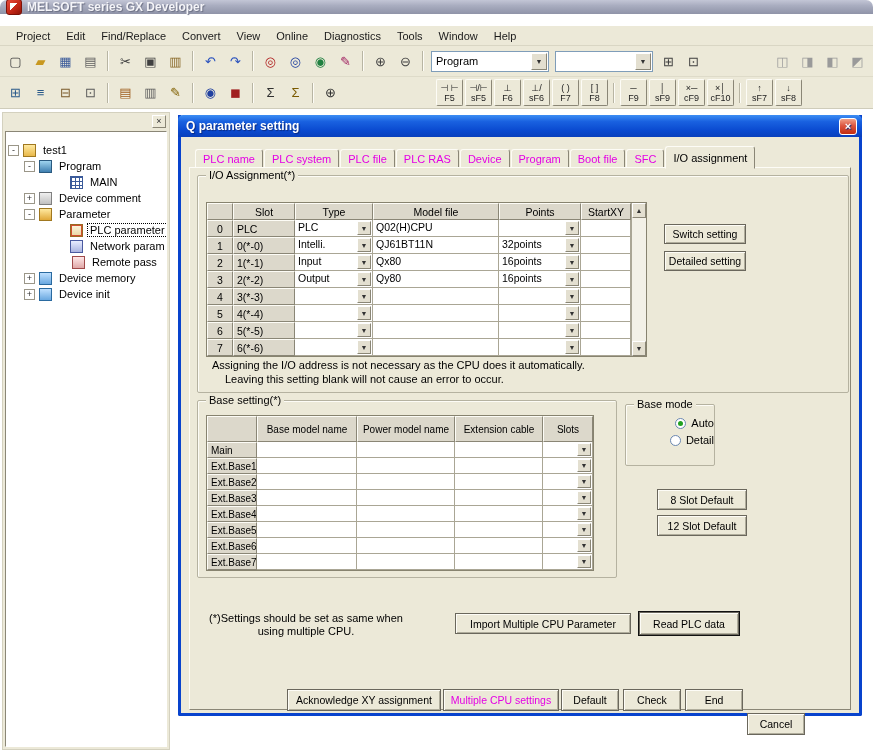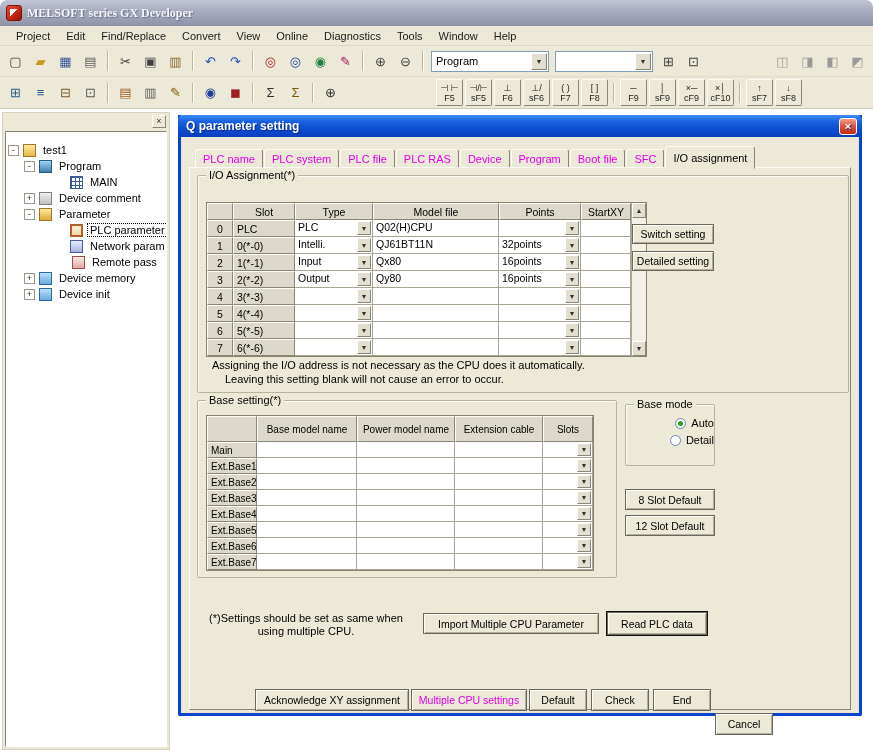--- a/index.html
+++ b/index.html
@@ -4,24 +4,24 @@
 <style>
   * { box-sizing: border-box; margin: 0; padding: 0; }
   html,body { background:#c0c0c0; }
   #app {
     position:relative; width:873px; height:752px; overflow:hidden;
     font-family:"Liberation Sans", sans-serif; font-size:11px; color:#000;
     background:#ffffff;
   }
   
   .titlebar {
-    position:absolute; left:0; top:0; right:0; height:26px;
+    position:absolute; left:0; top:0; right:0; height:14px;
     background:linear-gradient(180deg,#c3c6d6 0%,#a9adc0 40%,#8f93a8 100%);
     border-radius:7px 7px 0 0;
-    display:flex; align-items:center; padding:0 6px; gap:5px;font-family:Liberation Serif, serif;
+    display:flex; align-items:center; padding:0 6px; gap:5px;
   }
   .app-icon { width:16px; height:16px; border-radius:3px;
     background:linear-gradient(135deg,#e84b3a 0%,#c02515 60%,#8f1408 100%);
     border:1px solid #7c1208; position:relative; }
   .app-icon::after{ content:""; position:absolute; left:3px; top:3px; width:8px; height:8px;
     background:linear-gradient(135deg,#fff 45%,transparent 46%); }
   .titletext { color:#f4f4f8; font-weight:bold; font-size:12px; text-shadow:1px 1px 1px #6a6e82; }
   .menubar {
     position:absolute; left:0; top:26px; right:0; height:20px;
     background:#ece9d8; display:flex; align-items:center; padding-left:8px;
@@ -115,21 +115,21 @@
     border-bottom:1px solid #ece9d8; margin-bottom:-1px; }
   .tabpage { position:absolute; left:8px; top:52px; right:8px; bottom:3px;
     border:1px solid; border-color:#fdfcf6 #8a8676 #8a8676 #fdfcf6; }
   .groupbox { position:absolute; border:1px solid #b5b2a0; border-radius:2px;
     box-shadow:inset 1px 1px 0 #fdfcf6; }
   .grouplabel { position:absolute; top:-7px; left:8px; background:#ece9d8; padding:0 3px; font-size:11px; }
   .btn {
     background:#ece9d8; border:1px solid #6a675c;
     box-shadow:inset 1px 1px 0 #fdfcf6, inset -1px -1px 0 #b0ad9c;
     font-size:10.5px; font-family:"Liberation Sans",sans-serif;
-    display:flex; align-items:center; justify-content:center; white-space:nowrap;
+    display:flex; align-items:center; justify-content:center; white-space:nowrap;margin-left:32px;
   }
   .btn.default { outline:1px solid #111; }
   .btn.magenta { color:#e400e4; }
   
   .iotable { position:absolute; left:8px; top:26px; width:441px; height:155px;
     border:1px solid #87836f; background:#fff; }
   .iohead, .iorow { display:flex; height:17px; width:424px; }
   .hcell { background:#dcd8cb; border-top:1px solid #fdfcf6; border-left:1px solid #fdfcf6;
     border-right:1px solid #8a8676; border-bottom:1px solid #8a8676;
     display:flex; align-items:center; justify-content:center; font-size:10.5px; overflow:hidden; }

